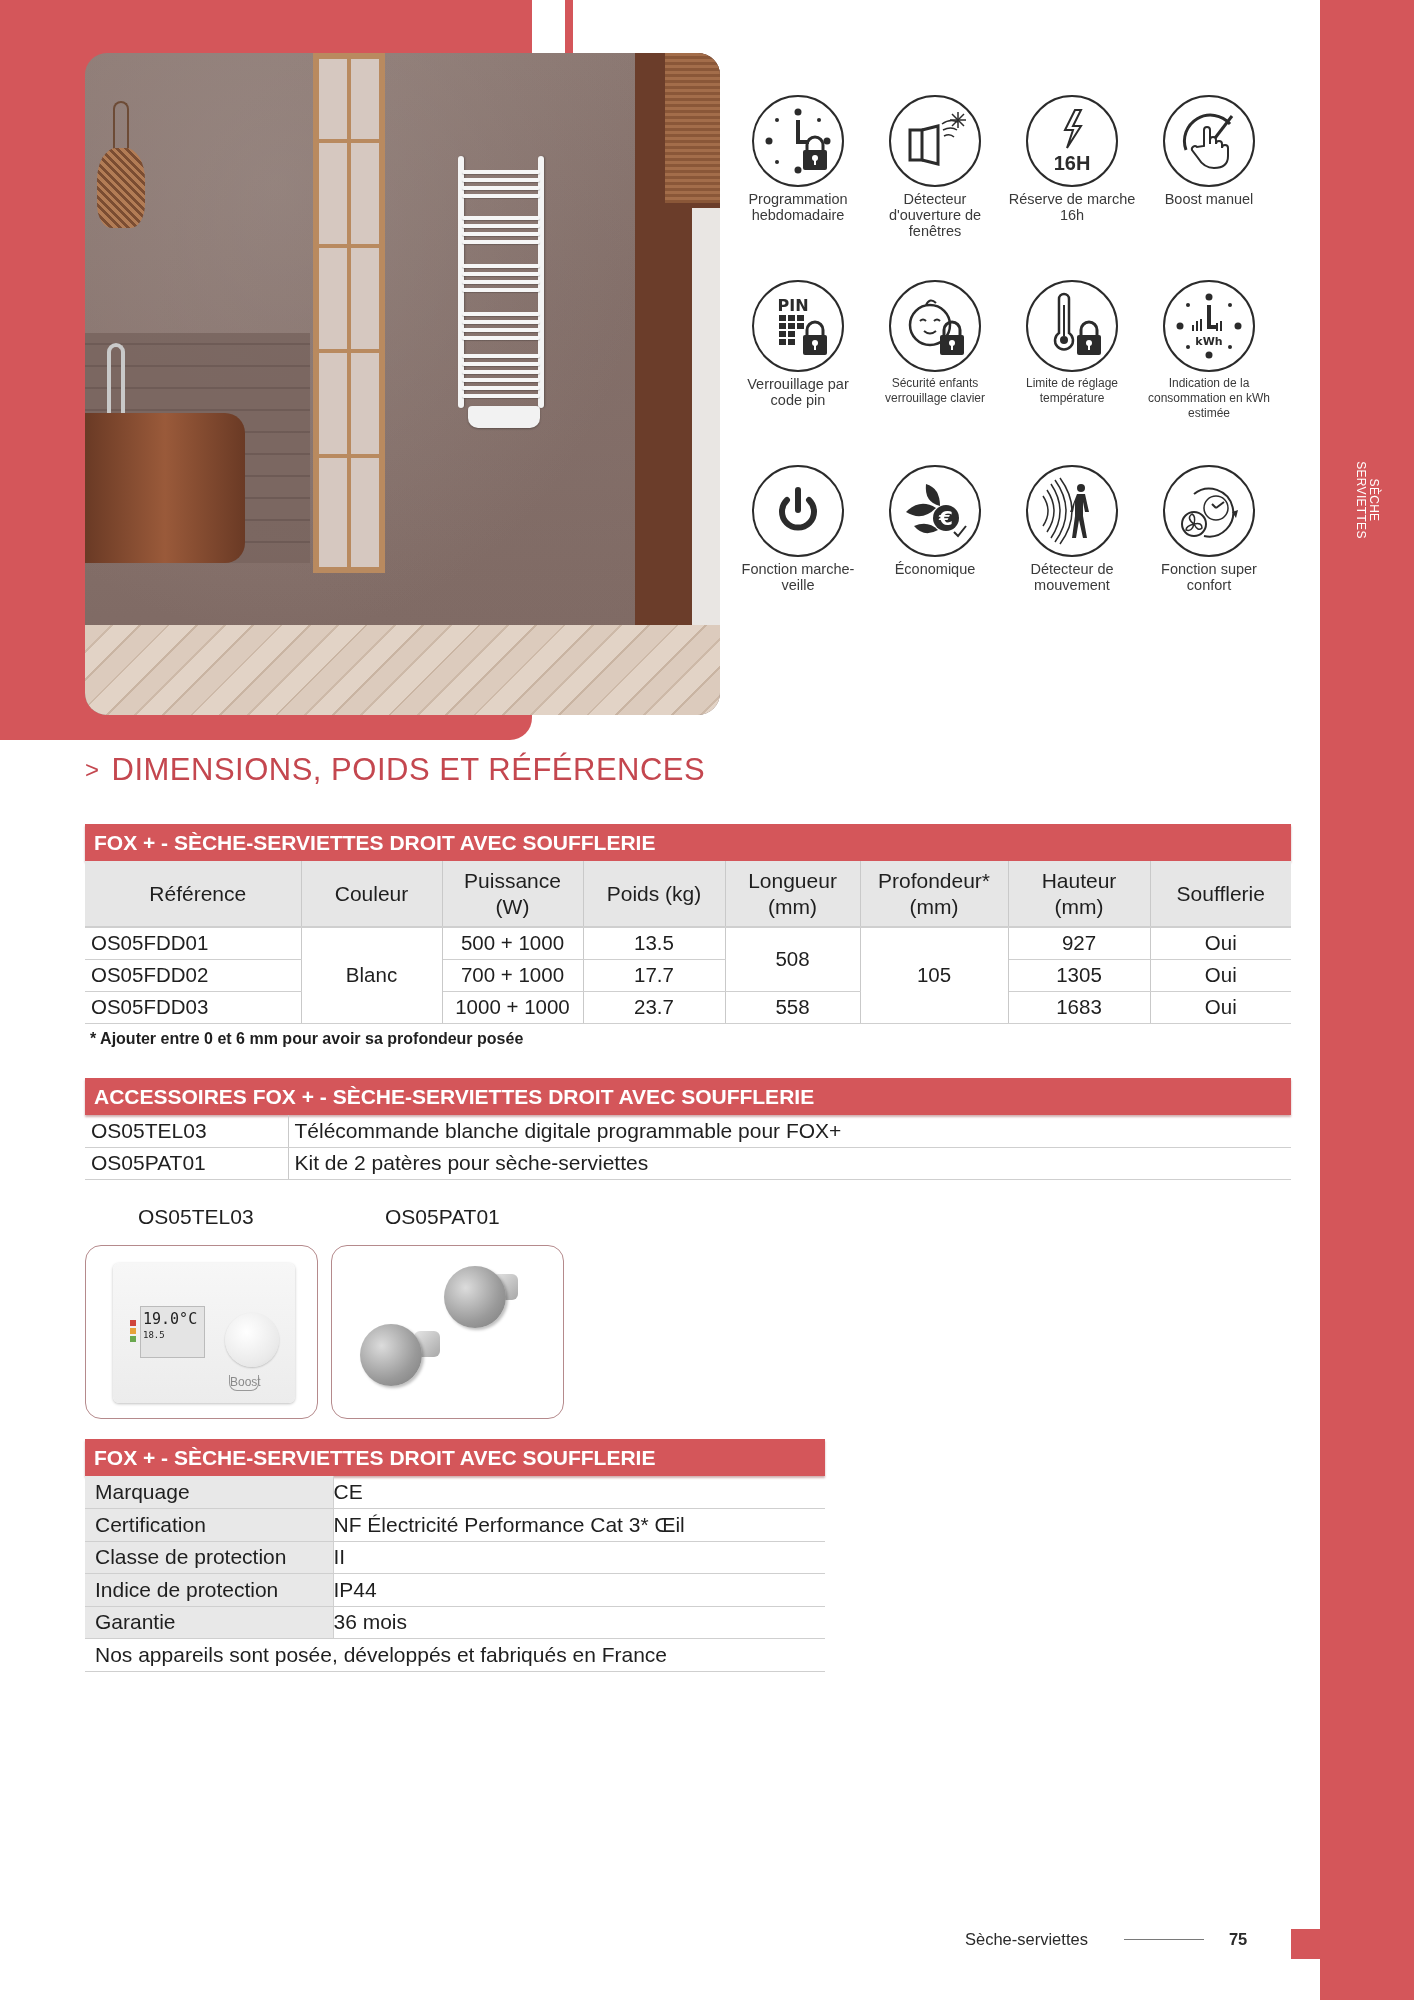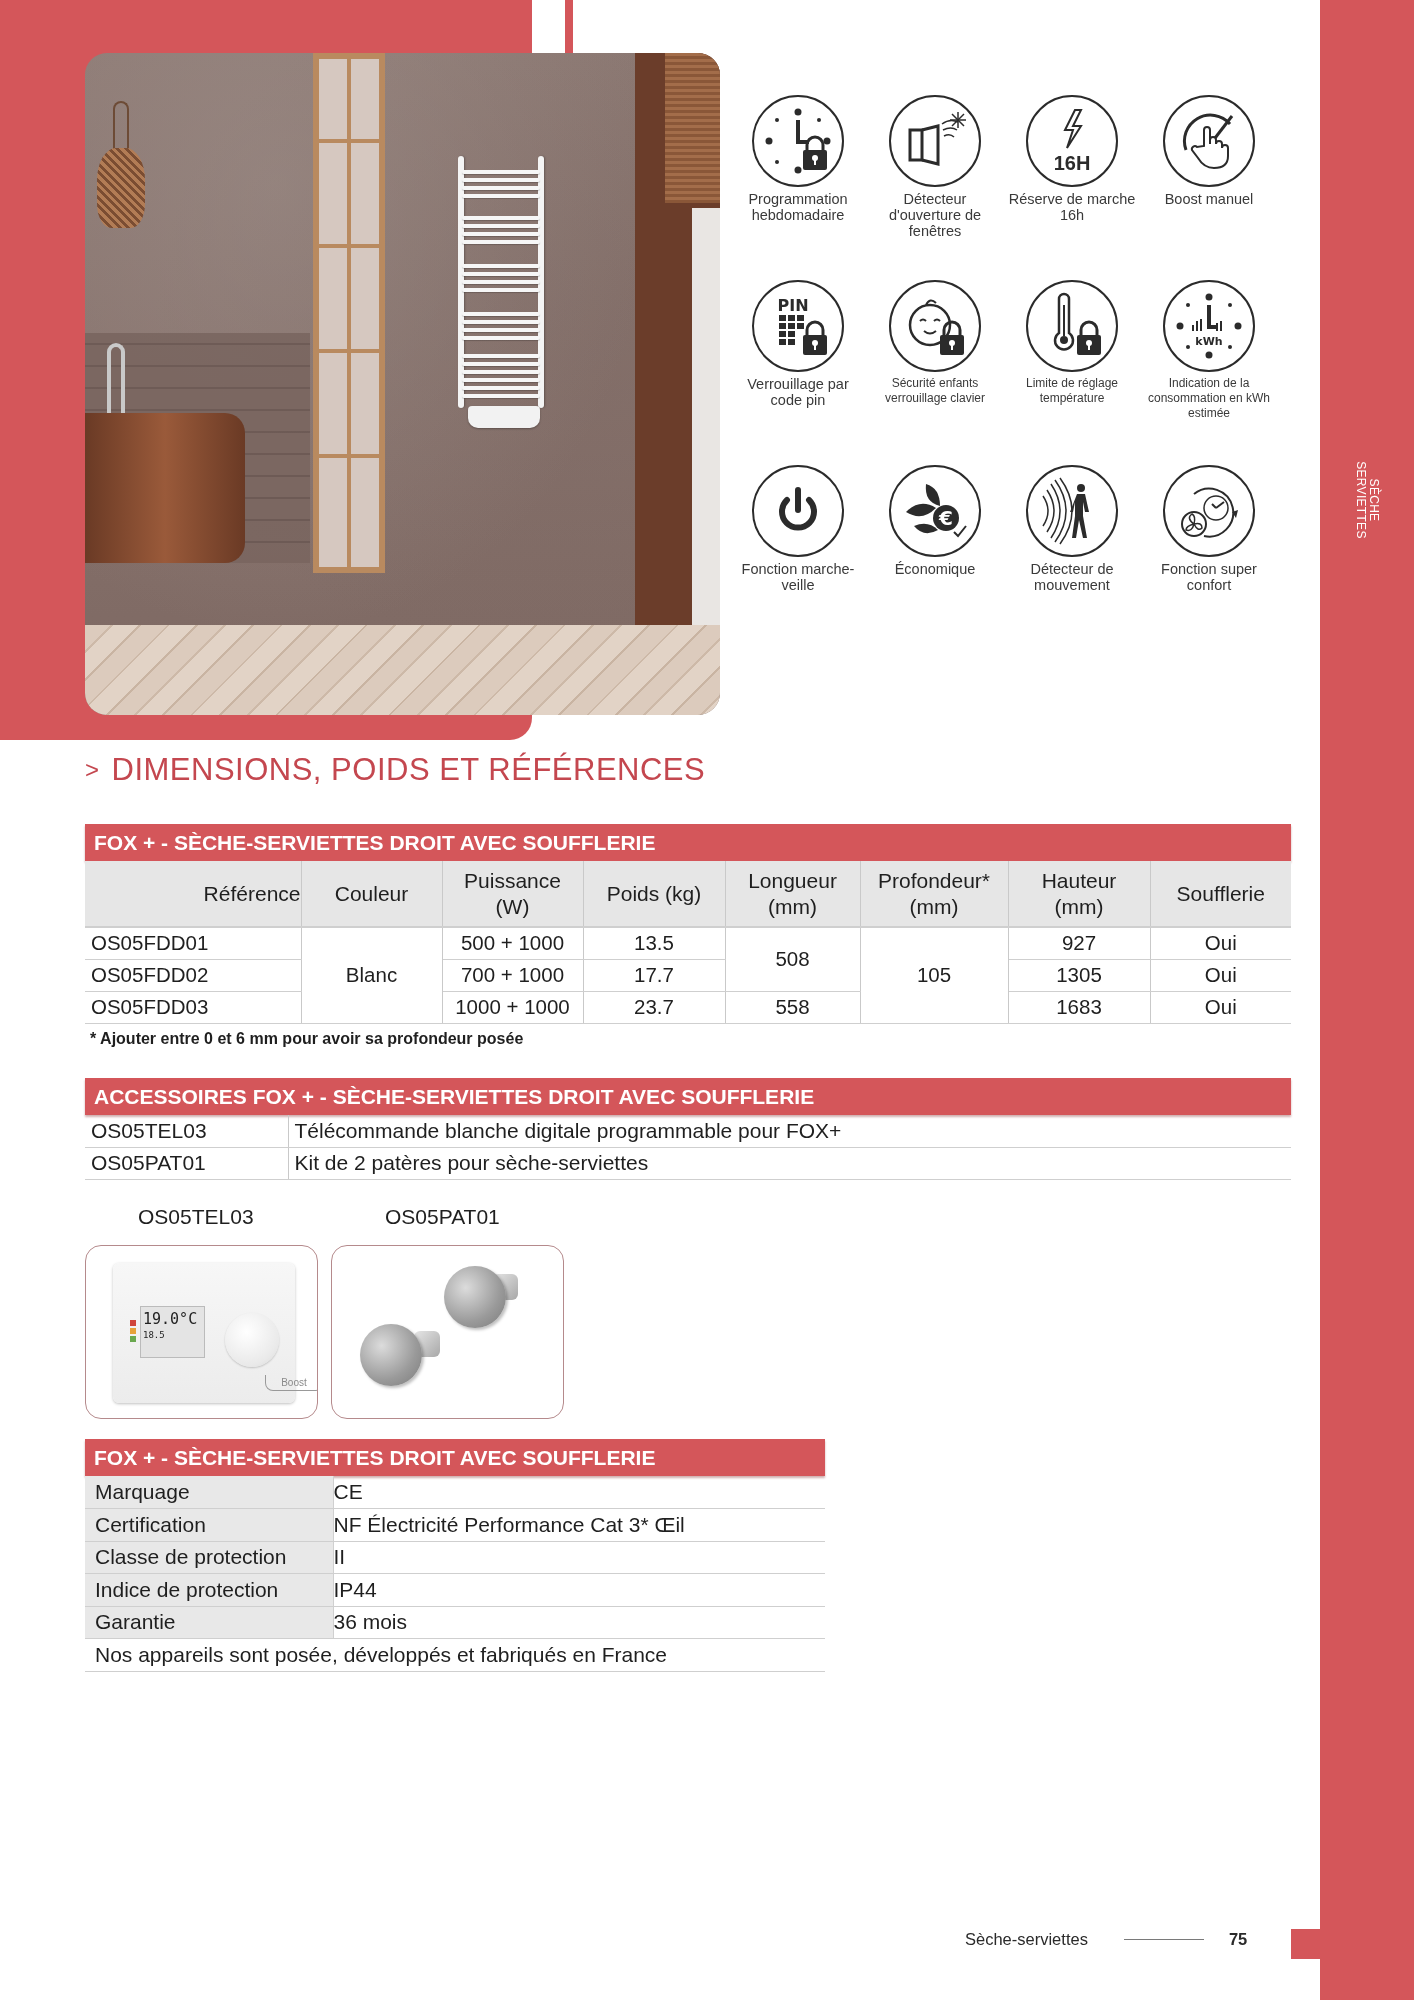--- a/index.html
+++ b/index.html
@@ -45,40 +45,40 @@
   .section-title { position: absolute; left: 85px; top: 752px; font-family: "Liberation Sans", sans-serif; font-size: 31px; color: #c4474f; letter-spacing: 0.5px; }
   .section-title .chev { font-size: 24px; margin-right: 12px; position: relative; top: -2px; color:#c4474f; }
 
   
   .bar { background: #d4565a; color: #ffffff; font-family: "Liberation Sans", sans-serif; font-weight: bold; font-size: 21px; height: 37px; line-height: 37px; padding-left: 9px; box-shadow: 0 2px 2px rgba(120,30,30,.35); }
   table { border-collapse: collapse; font-family: "Liberation Sans", sans-serif; color: #1f1f1f; }
   .main-table { position: absolute; left: 85px; top: 824px; width: 1206px; }
   .main-table table { width: 1206px; table-layout: fixed; }
   .main-table th { background: #e6e6e6; font-weight: normal; font-size: 21px; line-height: 26px; height: 66px; border-right: 1px solid #c9c9c9; border-bottom: 2px solid #cfcfcf; text-align: center; }
   .main-table th:last-child { border-right: none; }
-  .main-table th.left { text-align: right; padding-left: 10px; }
+  .main-table th.left { text-align: center; padding-left: 10px; }
   .main-table td { font-size: 20.5px; height: 32px; line-height: 30px; text-align: center; border-right: 1px solid #c9c9c9; border-bottom: 1.5px solid #cfcfcf; }
   .main-table td:last-child { border-right: none; }
   .main-table td.left { text-align: left; padding-left: 6px; }
   .footnote { position: absolute; left: 90px; top: 1030px; font-family: "Liberation Sans", sans-serif; font-weight: bold; font-size: 16px; color: #1f1f1f; }
 
   .acc-table { position: absolute; left: 85px; top: 1078px; width: 1206px; }
   .acc-table table { width: 1206px; table-layout: fixed; }
   .acc-table td { font-size: 21px; height: 32px; line-height: 30px; border-bottom: 1.5px solid #cfcfcf; padding-left: 6px; }
   .acc-table td.ref { width: 203px; border-right: 1px solid #c9c9c9; }
 
   .acc-cards { position: absolute; left: 85px; top: 1205px; }
   .acc-card-label { position: absolute; font-family: "Liberation Sans", sans-serif; font-size: 21px; color: #1f1f1f; top: 0; }
   .acc-card { position: absolute; top: 40px; width: 233px; height: 174px; border: 1.5px solid #b58a8c; border-radius: 16px; background: #fff; overflow: hidden; }
 
   .thermo { position:absolute; left:27px; top:17px; width:182px; height:140px; background: linear-gradient(180deg,#f7f7f7,#ececec); border-radius:6px; box-shadow: 0 1px 3px rgba(0,0,0,.25); }
   .thermo .screen { position:absolute; left:27px; top:43px; width:65px; height:52px; background:#e4e4e4; border:1px solid #bbb; font-family:"DejaVu Sans Mono", monospace; font-size:15px; color:#222; padding:4px 2px; line-height:16px; }
   .thermo .screen .sub { font-size:9px; display:block; }
   .thermo .knob { position:absolute; left:112px; top:50px; width:54px; height:54px; border-radius:50%; background: radial-gradient(circle at 40% 35%,#ffffff,#e9e9e9 70%,#d5d5d5); box-shadow:0 1px 2px rgba(0,0,0,.2); }
-  .thermo .boost { position:absolute; left:116px; top:112px; width:58px; height:16px; border:1px solid #999; border-top:none; border-radius:0 0 8px 8px; font-size:10px; color:#8a8a8a; text-align:center; line-height:15px; font-family:"Liberation Sans",sans-serif;margin-left:36px; }
+  .thermo .boost { position:absolute; left:116px; top:112px; width:30px; height:16px; border:1px solid #999; border-top:none; border-radius:0 0 8px 8px; font-size:12px; color:#8a8a8a; text-align:center; line-height:15px; font-family:"Liberation Sans",sans-serif; }
   .thermo .leds { position:absolute; left:17px; top:57px; width:6px; }
   .thermo .leds span { display:block; width:6px; height:6px; margin-bottom:2px; }
 
   .hook { position:absolute; width:62px; height:62px; border-radius:50%; background: radial-gradient(circle at 35% 35%,#dcdcdc,#9a9a9a 60%,#7a7a7a); box-shadow: 2px 2px 3px rgba(0,0,0,.25); }
   .hook-stem { position:absolute; width:26px; height:26px; border-radius:6px; background: linear-gradient(135deg,#e6e6e6,#a8a8a8); }
 
   .spec-table { position: absolute; left: 85px; top: 1439px; width: 740px; }
   .spec-table table { width: 740px; table-layout: fixed; }
   .spec-table td { font-size: 21px; height: 32.5px; line-height: 30px; border-bottom: 1.5px solid #cfcfcf; }
   .spec-table td.key { width: 248px; background: #e8e8e8; padding-left: 10px; border-right: 1px solid #d0d0d0; }

